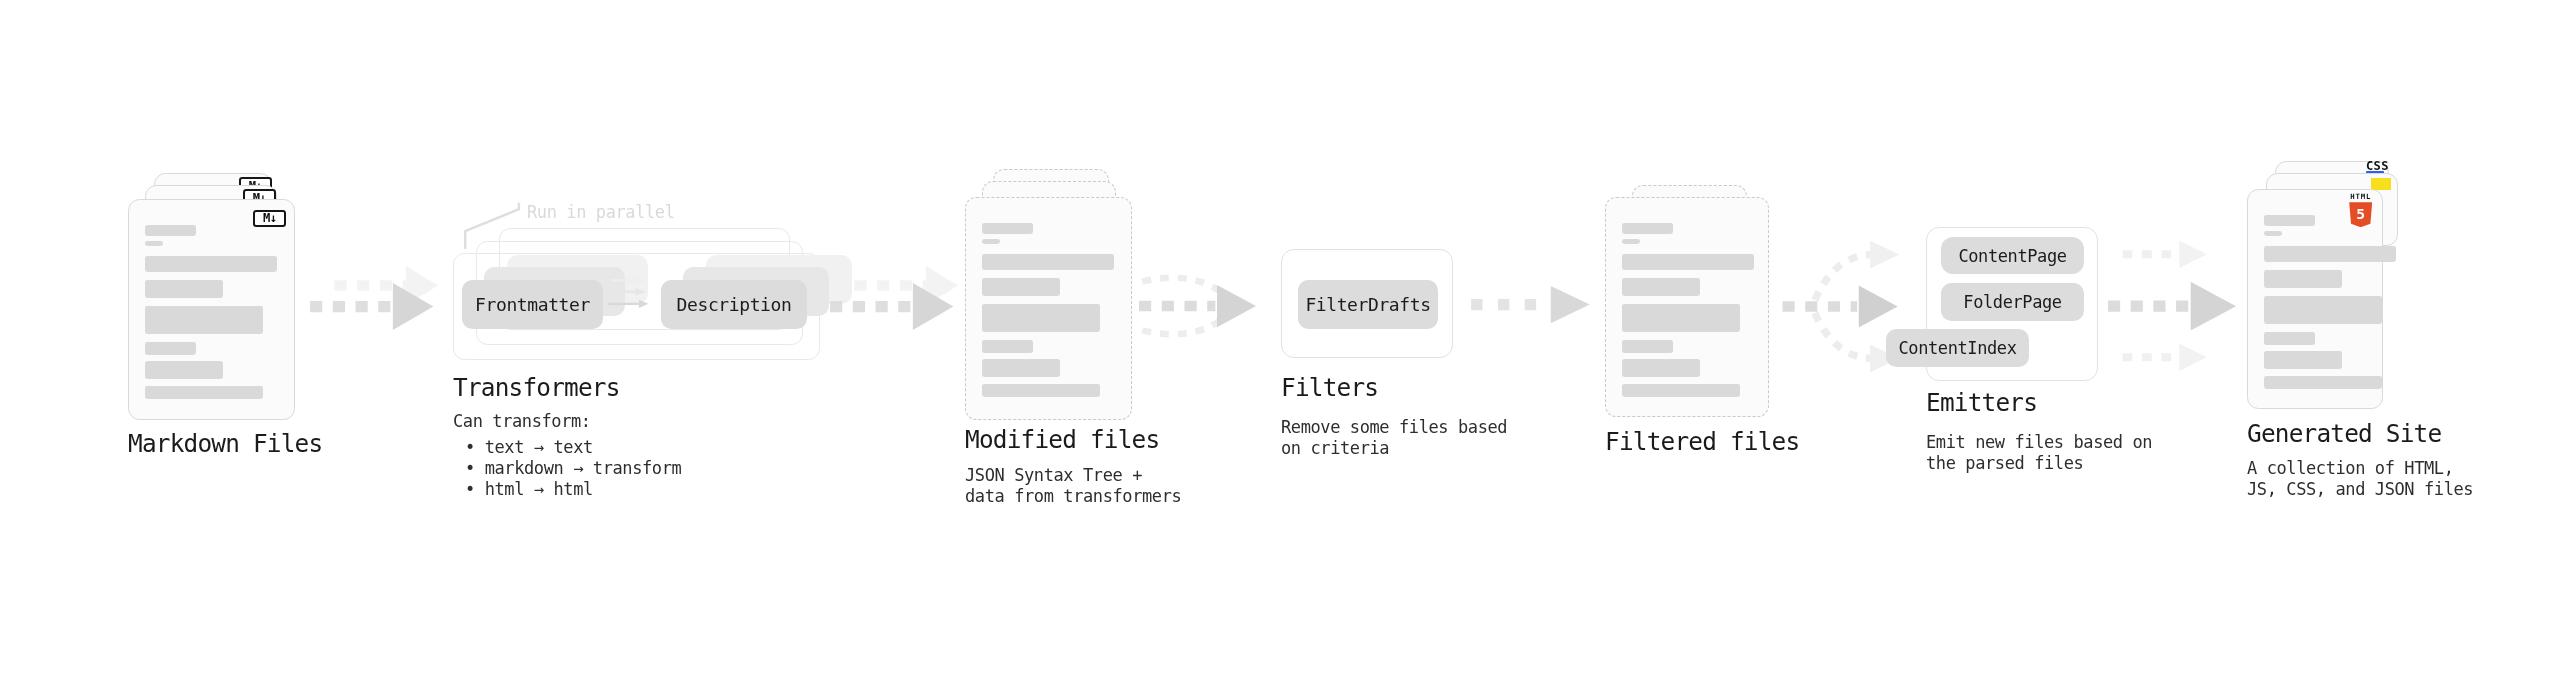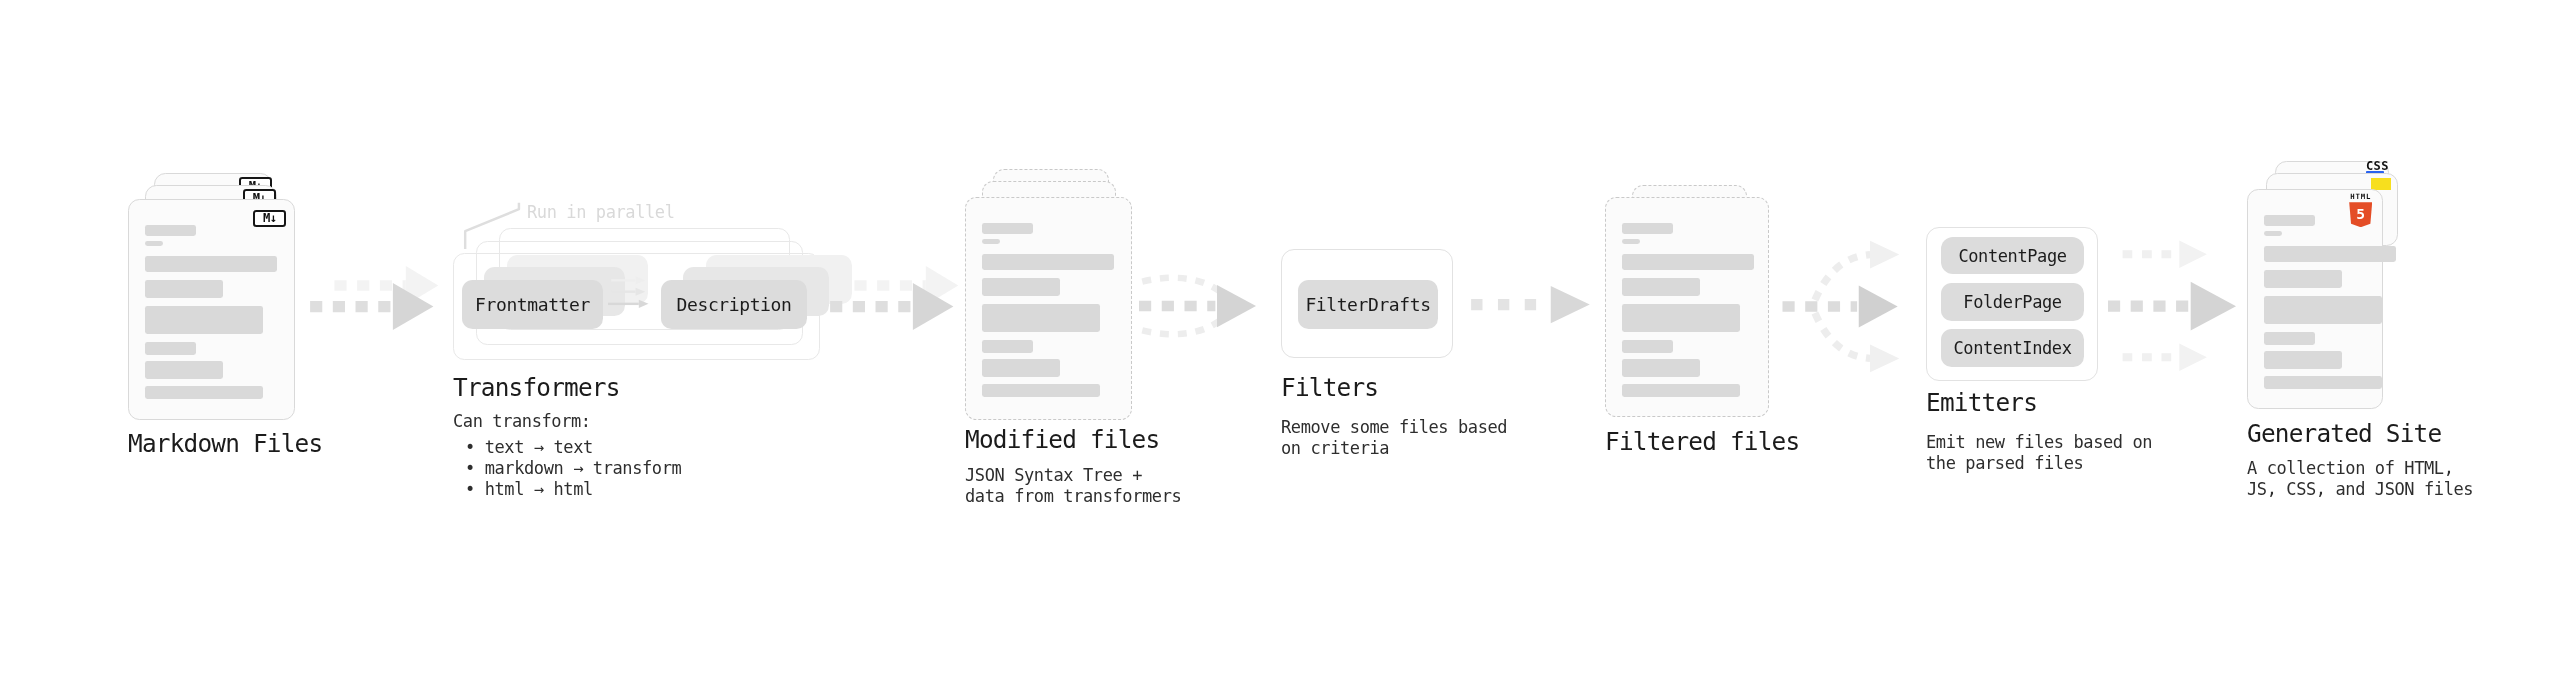--- a/index.html
+++ b/index.html
@@ -184,21 +184,21 @@
     <path d="M48,117 C66,158 90,171 116,173" fill="none" stroke="#ededed" stroke-width="9" stroke-dasharray="11 11"></path>
     <polygon points="116,156 152,173 116,190" fill="#f0f0f0"></polygon>
     <line x1="8" y1="109" x2="100" y2="109" stroke="#dcdcdc" stroke-width="13" stroke-dasharray="15 13"></line>
     <polygon points="102,83 150,109 102,135" fill="#d0d0d0"></polygon>
   </svg>
 
   <section>
     <div class="card" style="left:1926px;top:227px;width:172px;height:154px;"></div>
     <div class="node" style="left:1941px;top:237px;width:143px;height:37px;font-size:17px;border-radius:12px;">ContentPage</div>
     <div class="node" style="left:1941px;top:283px;width:143px;height:38px;font-size:17px;">FolderPage</div>
-    <div class="node" style="left:1941px;top:329px;width:143px;height:38px;font-size:17px;">ContentIndex</div>
+    <div class="node" style="left:1886px;top:329px;width:143px;height:38px;font-size:17px;">ContentIndex</div>
     <div class="title" style="left:1926px;top:390px;">Emitters</div>
     <div class="sub" style="left:1926px;top:432px;">Emit new files based on</div>
     <div class="sub" style="left:1926px;top:453px;">the parsed files</div>
   </section>
 
   <svg class="abs" style="left:2103px;top:230px;" width="151" height="154" viewBox="0 0 186 190">
     <line x1="24" y1="30" x2="92" y2="30" stroke="#f0f0f0" stroke-width="10" stroke-dasharray="12 12"></line>
     <polygon points="94,13 128,30 94,47" fill="#f2f2f2"></polygon>
     <line x1="6" y1="94" x2="106" y2="94" stroke="#dcdcdc" stroke-width="14" stroke-dasharray="15 13"></line>
     <polygon points="108,64 164,94 108,124" fill="#d4d4d4"></polygon>

